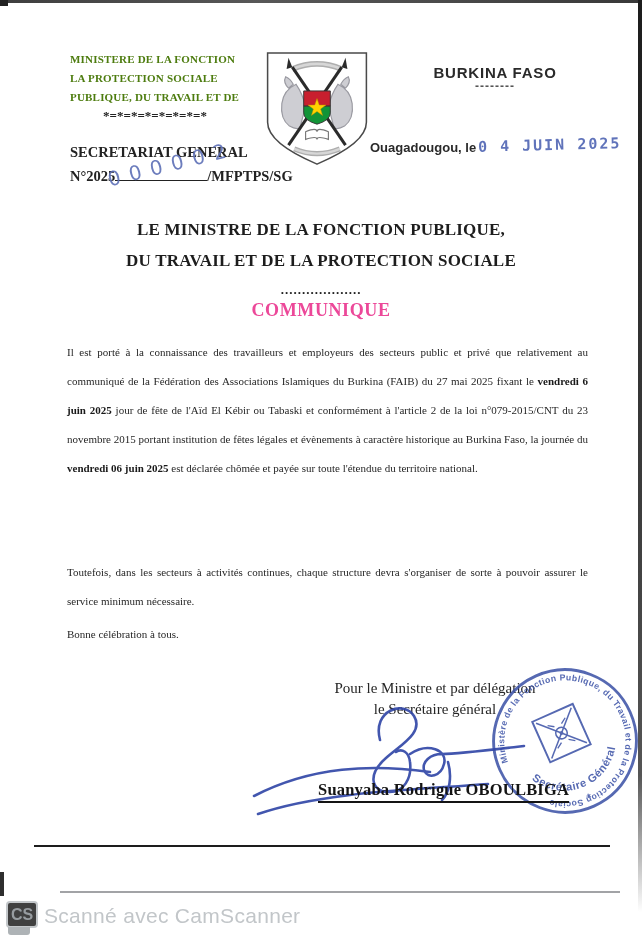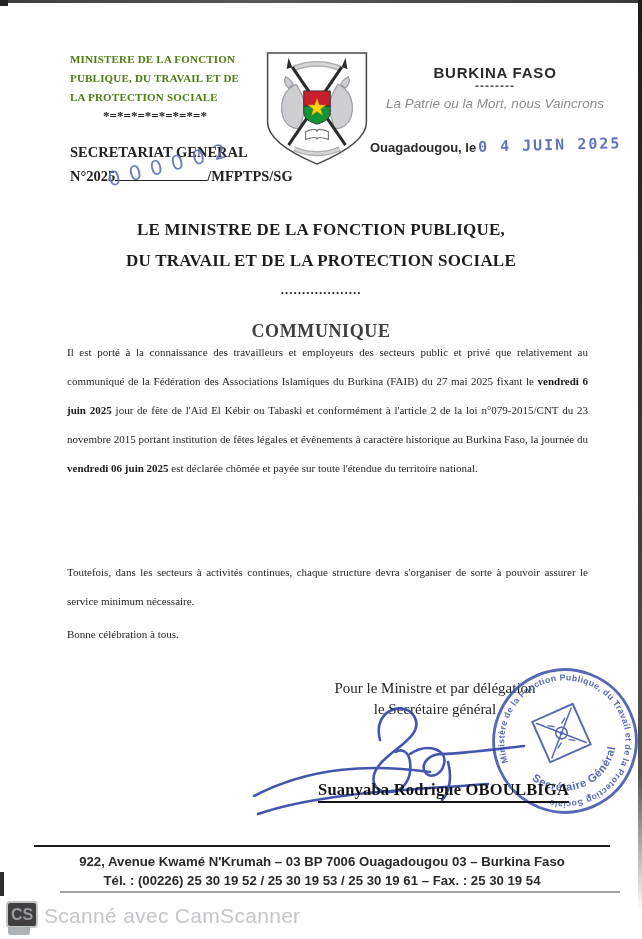--- a/index.html
+++ b/index.html
@@ -36,21 +36,21 @@
   .country-sep { font-family:"Liberation Sans",sans-serif; font-weight:bold; font-size:12px; color:#555; letter-spacing:1px; line-height:10px; }
   .motto { font-family:"Liberation Sans",sans-serif; font-style:italic; font-size:13.5px; color:#8d8d8d; margin-top:5px; }
   .place-line { position:absolute; left:370px; top:140px; font-family:"Liberation Sans",sans-serif; font-weight:bold; font-size:13px; color:#2a2a2a; }
   .date-stamp { position:absolute; left:478px; top:136px; font-family:"DejaVu Sans Mono",monospace; font-weight:bold;
     font-size:15px; color:#5368b5; letter-spacing:2px; transform:rotate(-1.5deg); opacity:.92; white-space:nowrap; }
 
   
   .title-block { position:absolute; left:61px; top:214px; width:520px; text-align:center; }
   .title-line { font-weight:bold; font-size:17px; line-height:31px; color:#1d1d1d; letter-spacing:.2px; }
   .title-dots { font-weight:bold; font-size:13px; letter-spacing:1px; color:#1d1d1d; margin-top:6px; }
-  .title-subject { font-weight:bold; font-size:18px; letter-spacing:.6px; color:#404040; margin-top:23px; }
+  .title-subject { font-weight:bold; font-size:18px; letter-spacing:.6px; color:#ec4899; margin-top:2px; }
 
   
   .body-text { position:absolute; left:67px; width:521px; font-size:11px; line-height:29px; text-align:justify; color:#262626; }
   .p1 { top:338px; }
   .p2 { top:558px; }
   .p3 { top:620px; }
   .body-text b { font-weight:bold; color:#1a1a1a; }
 
   
   .sig-head { position:absolute; left:300px; top:678px; width:270px; text-align:center; font-size:15px; line-height:21px; color:#262626; }
@@ -78,22 +78,22 @@
 <div class="page">
 
   <div class="scan-top-edge"></div>
   <div class="scan-right-edge"></div>
   <div class="scan-left-tick1"></div>
   <div class="scan-left-tick2"></div>
   <div class="scan-bottom-shadow"></div>
 
   <div class="hdr-left">
     <div class="min-line">MINISTERE DE LA FONCTION</div>
+    <div class="min-line">LA PROTECTION SOCIALE</div>
     <div class="min-line">PUBLIQUE, DU TRAVAIL ET DE</div>
-    <div class="min-line">LA PROTECTION SOCIALE</div>
     <div class="sep">*=*=*=*=*=*=*=*</div>
     <div class="secretariat">SECRETARIAT GENERAL</div>
   </div>
 
   <div class="ref-line">
     <span>N°2025</span><span class="ref-underline"></span><span>/MFPTPS/SG</span>
     <span class="ref-handwritten">000002</span>
   </div>
 
   <svg class="coat" viewBox="0 0 120 132">
@@ -117,21 +117,20 @@
 
     <path d="M48,90 q12,-5 12,0 q0,-5 12,0 l0,8 q-12,-4 -12,0 q0,-4 -12,0 z" fill="#fff" stroke="#777" stroke-width="1.2"></path>
 
     <path d="M36,108 Q60,118 84,108" fill="none" stroke="#6b6b6b" stroke-width="5.5" opacity="0.55"></path>
     <path d="M36,108 Q60,118 84,108" fill="none" stroke="#fff" stroke-width="2.5" opacity="0.5"></path>
   </svg>
 
   <div class="hdr-right">
     <div class="country">BURKINA FASO</div>
     <div class="country-sep">--------</div>
-    <div class="motto">La Patrie ou la Mort, nous Vaincrons</div>
   </div>
   <div class="place-line">Ouagadougou, le</div>
   <div class="date-stamp">0 4 JUIN 2025</div>
 
   <div class="title-block">
     <div class="title-line">LE MINISTRE DE LA FONCTION PUBLIQUE,</div>
     <div class="title-line">DU TRAVAIL ET DE LA PROTECTION SOCIALE</div>
     <div class="title-dots">...................</div>
     <div class="title-subject">COMMUNIQUE</div>
   </div>
@@ -174,24 +173,20 @@
       <path d="M2,104 C60,74 120,72 178,80"></path>
       <path d="M6,122 C70,100 160,98 236,92"></path>
     </g>
   </svg>
 
   <div class="sig-name-block">
     <div><span class="sig-name">Suanyaba Rodrigue OBOULBIGA</span></div>
   </div>
 
   <div class="footer-rule"></div>
-  <div class="footer">
-    <div>922, Avenue Kwamé N'Krumah – 03 BP 7006 Ouagadougou 03 – Burkina Faso</div>
-    <div>Tél. : (00226) 25 30 19 52 / 25 30 19 53 / 25 30 19 61 – Fax. : 25 30 19 54</div>
-  </div>
 
   <div class="cs-logo">
     <div class="cs-box">CS</div>
     <div class="cs-tab"></div>
   </div>
   <div class="cs-text">Scanné avec CamScanner</div>
 
 </div>
 
 </body></html>

